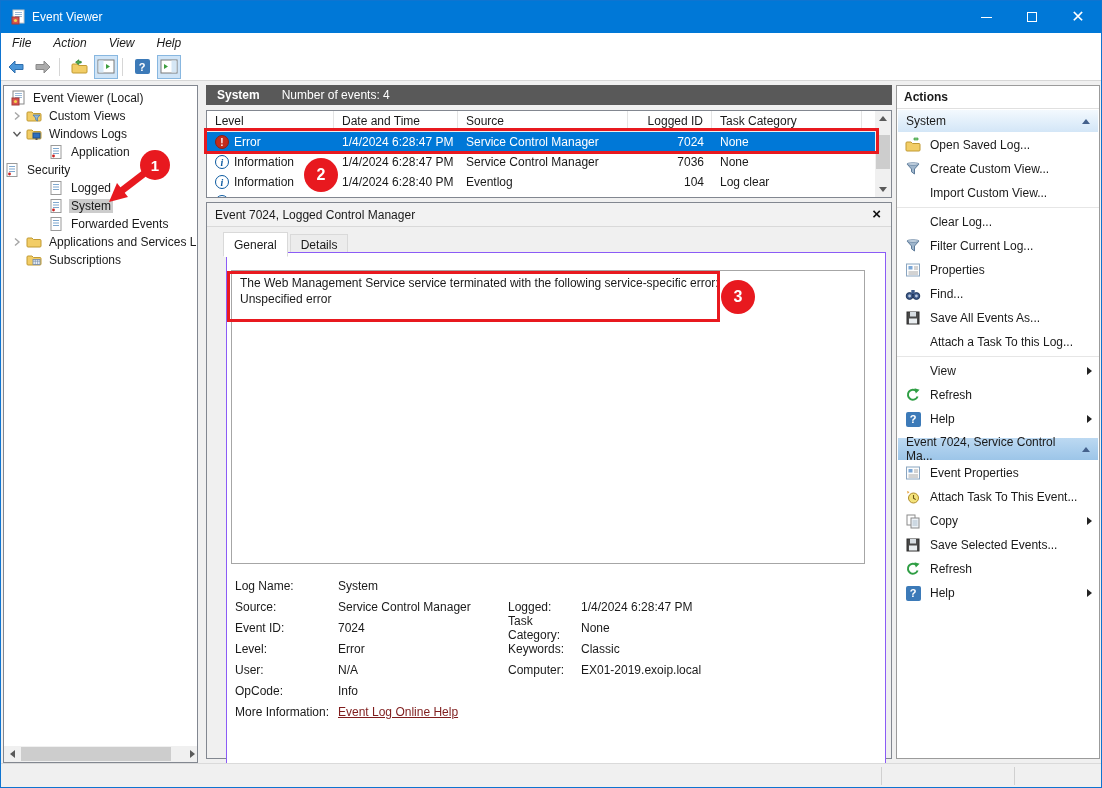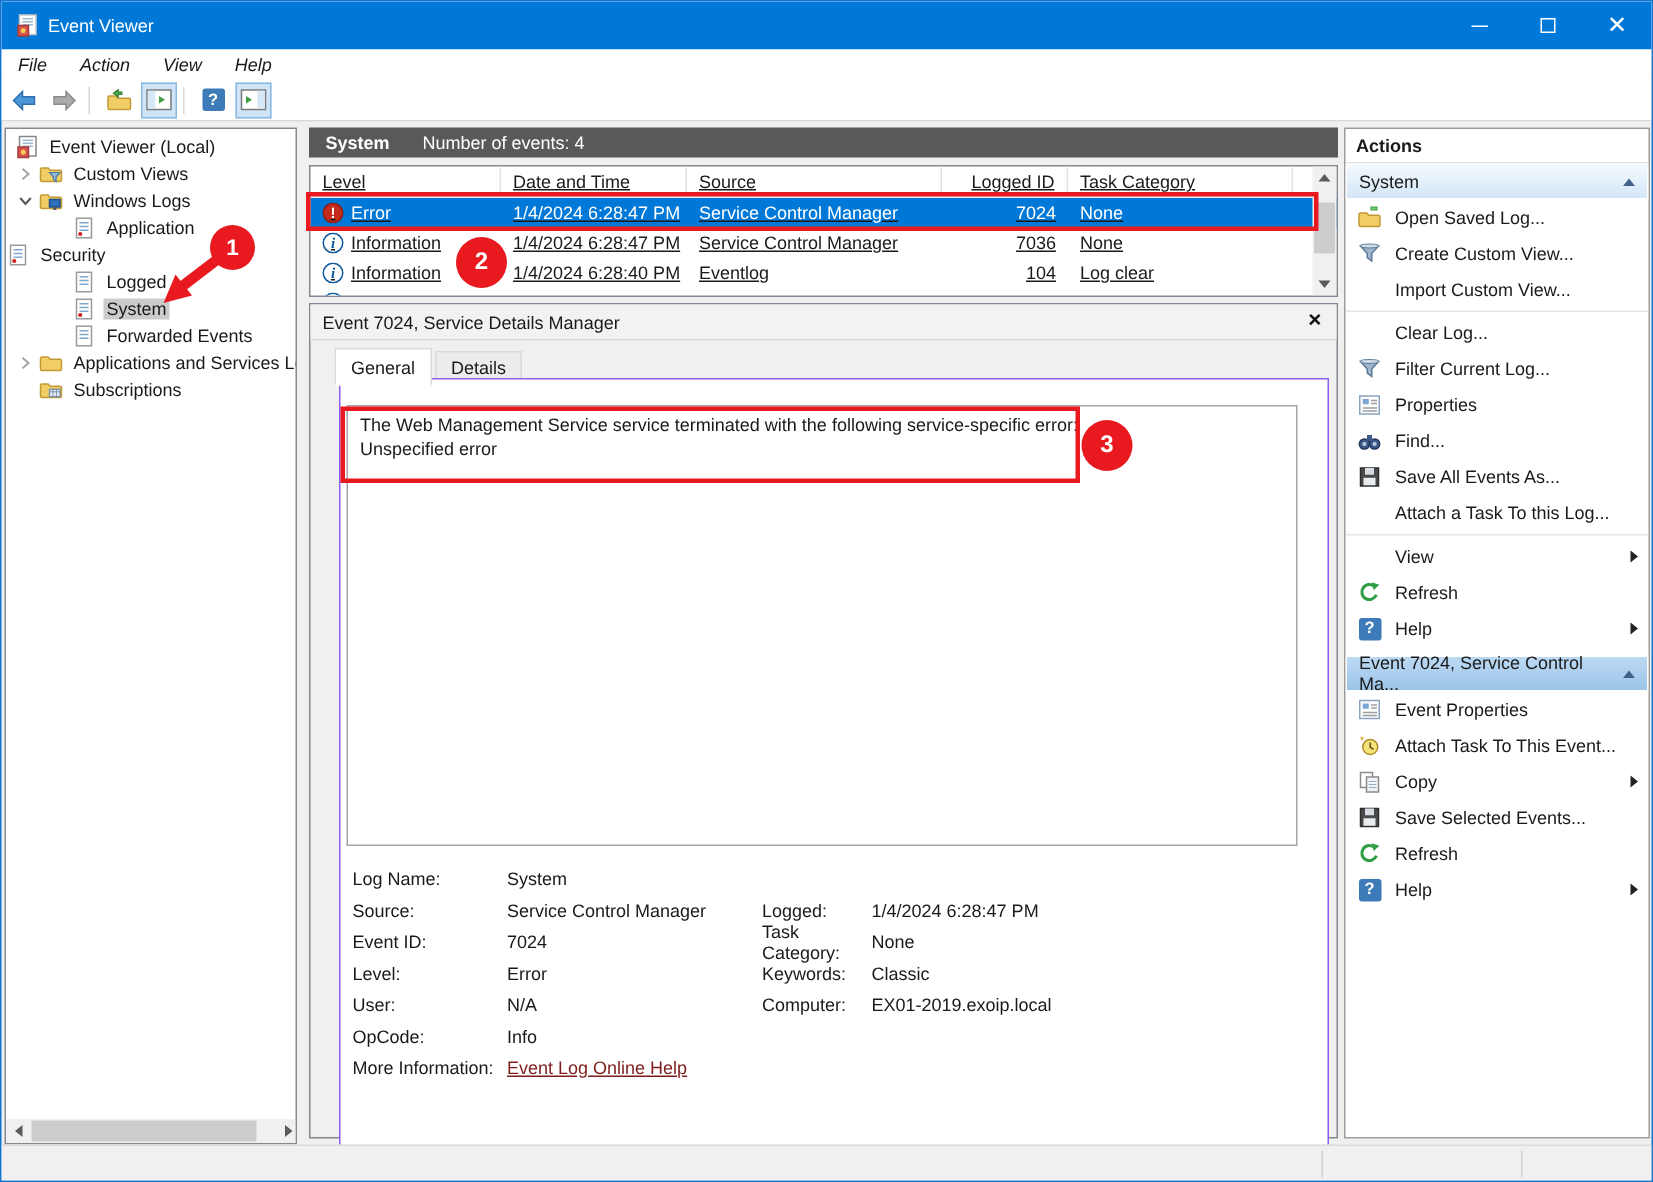--- a/index.html
+++ b/index.html
@@ -48,21 +48,21 @@
   .tri-up    { width:0; height:0; border-left:4px solid transparent; border-right:4px solid transparent; border-bottom:5px solid #5a5a5a; }
   .tri-down  { width:0; height:0; border-left:4px solid transparent; border-right:4px solid transparent; border-top:5px solid #5a5a5a; }
 
   
   .mid-header { position:absolute; left:205px; top:84px; width:686px; height:20px; background:#595959;
                 color:#fff; display:flex; align-items:center; }
   .mid-header .log-title { font-weight:bold; margin-left:11px; }
   .mid-header .count { margin-left:22px; }
 
   .events-table { position:absolute; left:205px; top:109px; width:686px; height:88px;
-                  background:#fff; border:1px solid #828790; overflow:hidden;text-decoration:underline; }
+                  background:#fff; border:1px solid #828790; overflow:hidden; }
   .ev-headrow { display:flex; height:21px; border-bottom:1px solid #ededed; align-items:center; }
   .ev-hcell { height:100%; display:flex; align-items:center; padding:0 8px; border-right:1px solid #e4e4e4; }
   .ev-row { display:flex; height:20px; align-items:center; }
   .ev-row.selected { background:#0078d7; color:#fff; }
   .ev-cell { padding:0 8px; display:flex; align-items:center; overflow:hidden; white-space:nowrap; }
   .c-level { width:127px; } .c-date { width:124px; } .c-source { width:170px; }
   .c-eid { width:84px; justify-content:flex-end; } .c-task { width:150px; }
   .lvl-icon { width:14px; height:14px; border-radius:50%; margin-right:5px; flex:none;
               display:flex; align-items:center; justify-content:center; font-size:10px; font-weight:bold; }
   .lvl-error { background:#c42b1c; color:#fff; border:1px solid #8c1f14; }
@@ -361,21 +361,21 @@
         </div>
       <div class="vs-thumb"></div>
       <div class="vs-btn" style="bottom:0;">
           <span class="tri-down"></span>
         </div>
     </div>
   </div>
 
   <div class="preview">
     <div class="pv-header">
-      <span class="pv-title">Event 7024, Service Details Manager</span>
+      <span class="pv-title">Event 7024, Logged Control Manager</span>
       <span class="pv-close">×</span>
     </div>
     <div class="pv-tabs">
       <div class="pv-tab active">General</div>
       <div class="pv-tab">Details</div>
     </div>
     <div class="pv-content">
       <div class="pv-desc">
         <div>The Web Management Service service terminated with the following service-specific error:</div>
         <div>Unspecified error</div>

